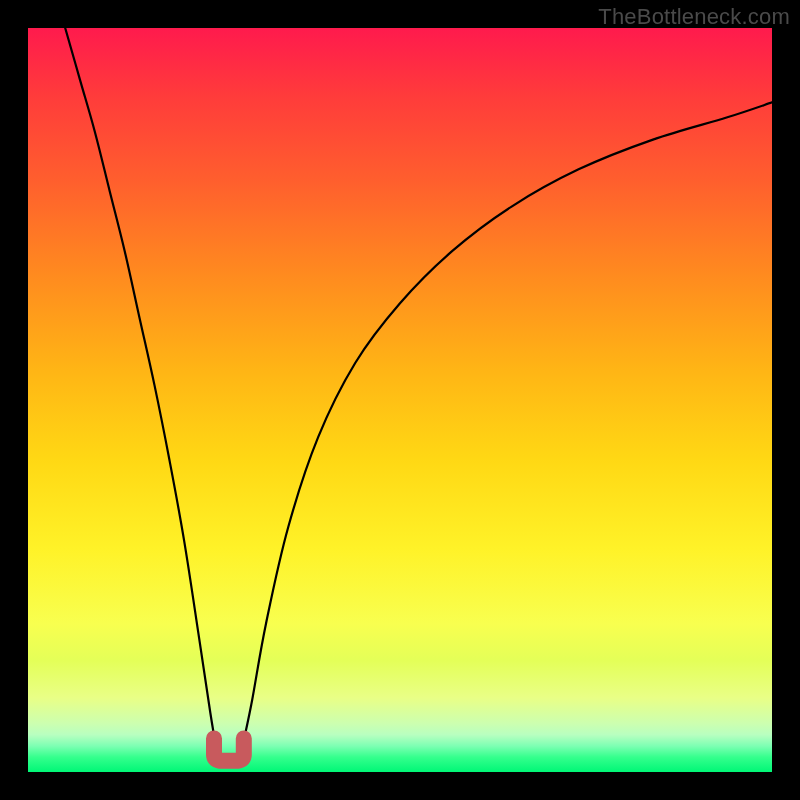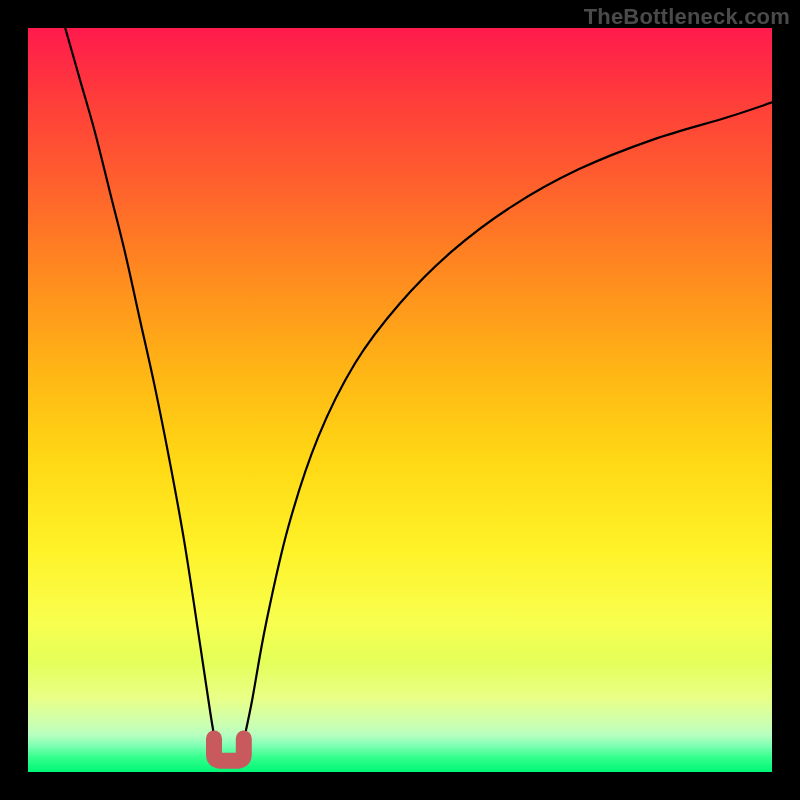--- a/index.html
+++ b/index.html
@@ -42,21 +42,21 @@
       #35ff8d 98%,
       #00f776 100%
     );
   }
   .watermark {
     position: absolute;
     top: 4px;
     right: 10px;
     color: #4a4a4a;
     font-size: 22px;
-    font-weight: 700;
+    font-weight: 400;
     letter-spacing: 0.2px;
     z-index: 5;
   }
   svg.curves {
     position: absolute;
     top: 0;
     left: 0;
     width: 744px;
     height: 744px;
   }

